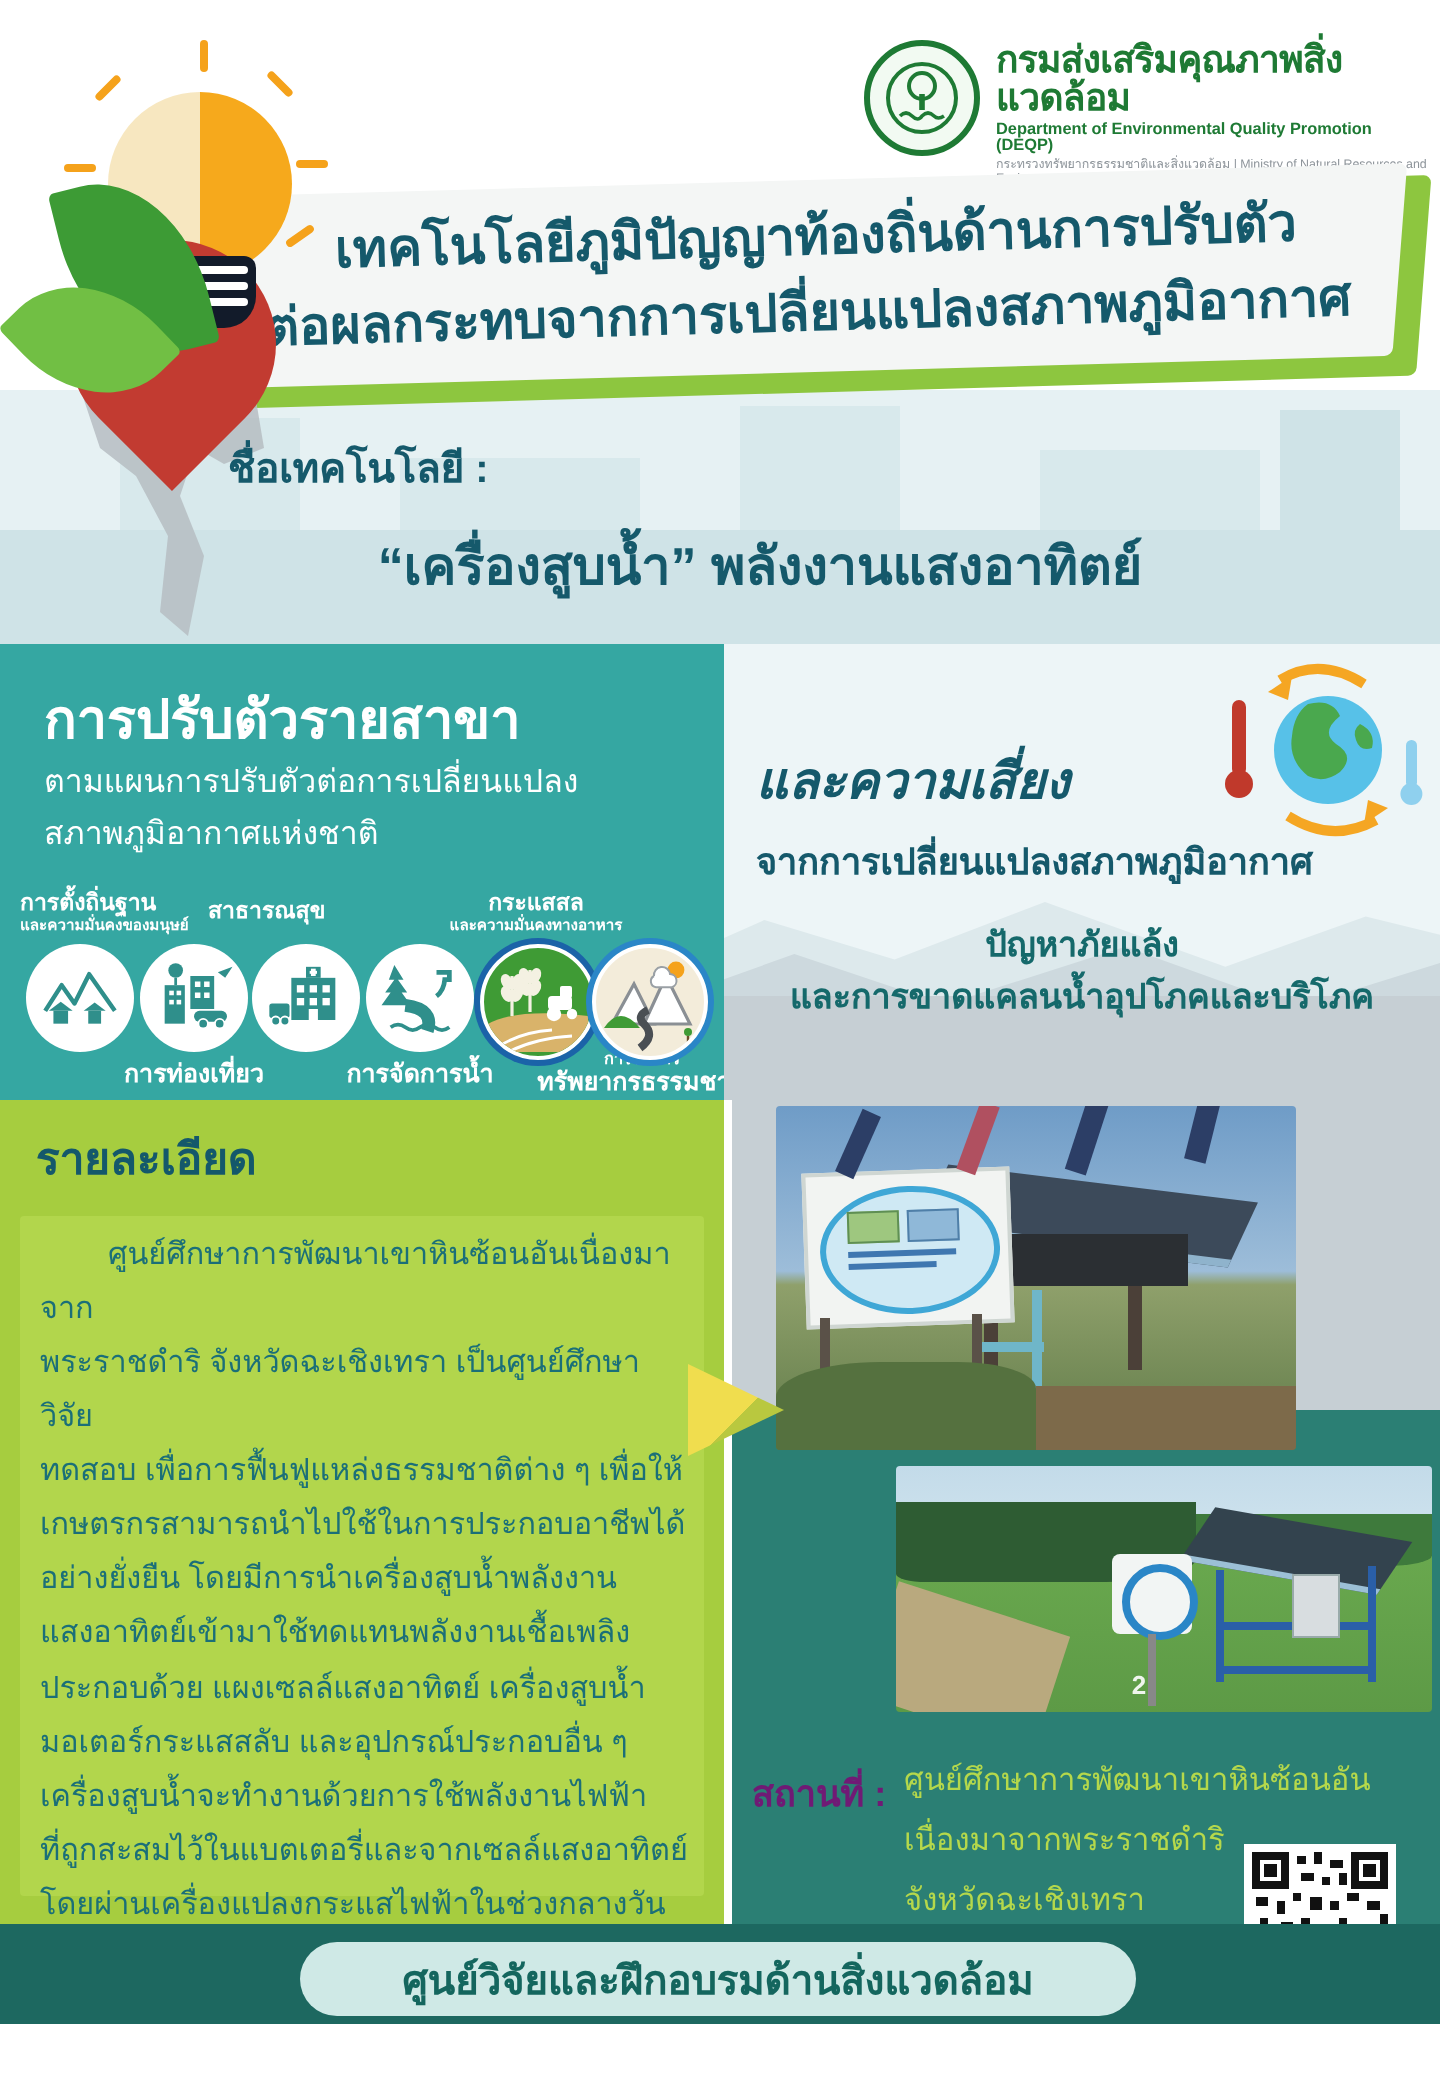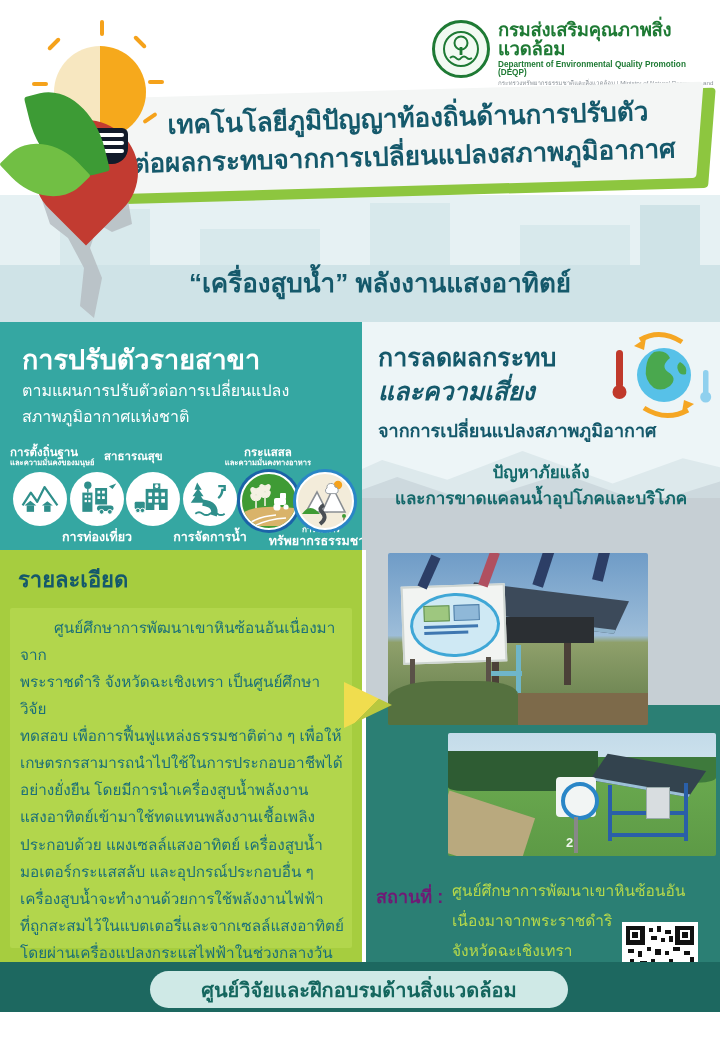--- a/index.html
+++ b/index.html
@@ -146,20 +146,21 @@
   <div class="abs bulb"></div>
   <div class="abs pin"></div>
   <div class="abs bulb-base">
     <div class="base-stripe" style="top:5px;"></div>
     <div class="base-stripe" style="top:13px;"></div>
     <div class="base-stripe" style="top:21px;"></div>
   </div>
   <div class="abs leaf" style="left:34px;top:88px;width:66px;height:92px;transform:rotate(-14deg);"></div>
   <div class="abs leaf light" style="left:16px;top:134px;width:58px;height:72px;transform:rotate(-44deg);"></div>
 
+  <div class="abs tech-label">ชื่อเทคโนโลยี :</div>
   <div class="abs tech-name">“เครื่องสูบน้ำ” พลังงานแสงอาทิตย์</div>
 
   <div class="abs adapt-panel"></div>
   <div class="abs adapt-h">การปรับตัวรายสาขา</div>
   <div class="abs adapt-s" style="top:378px;">ตามแผนการปรับตัวต่อการเปลี่ยนแปลง</div>
   <div class="abs adapt-s" style="top:404px;">สภาพภูมิอากาศแห่งชาติ</div>
 
   <div class="abs lbl-top" style="left:10px;width:130px;">
     <span>การตั้งถิ่นฐาน</span>
     <span class="lbl-sub">และความมั่นคงของมนุษย์</span>
@@ -268,21 +269,20 @@
       <circle cx="38" cy="9" r="4.2" fill="#f5a21b"></circle>
       <path d="M27 12 a4 4 0 0 1 8 -1 a3.4 3.4 0 0 1 1 6.6 h-8 a3 3 0 0 1 -1 -5.6" fill="#fff" stroke="#9aa0a5" stroke-width="1"></path>
       <path d="M2 38 Q10 26 20 38 Z" fill="#3f9b35"></path>
       <path d="M20 48 q8 -6 2 -12 q-4 -4 2 -7" fill="none" stroke="#4a4f54" stroke-width="4"></path>
       <circle cx="44" cy="40" r="2" fill="#3f9b35"></circle>
         <rect x="43.4" y="42" width="1.2" height="4" fill="#6b4f2a"></rect>
     </svg>
   </div>
 
   <div class="abs impact-panel">
-    <div class="impact-h" style="top:22px;">การลดผลกระทบ</div>
     <div class="impact-h" style="top:56px;font-style:italic;">และความเสี่ยง</div>
     <div class="impact-sub">จากการเปลี่ยนแปลงสภาพภูมิอากาศ</div>
     <div class="mtn mtn1"></div>
     <div class="mtn mtn2"></div>
     <div class="mtn mtn3"></div>
     <div class="impact-p" style="top:136px;">ปัญหาภัยแล้ง</div>
     <div class="impact-p" style="top:162px;">และการขาดแคลนน้ำอุปโภคและบริโภค</div>
 
     <svg class="abs" style="left:248px;top:4px;" width="108" height="100" viewBox="0 0 108 100">
       <path d="M30 14 q20 -12 42 2" fill="none" stroke="#f5a623" stroke-width="5"></path>

